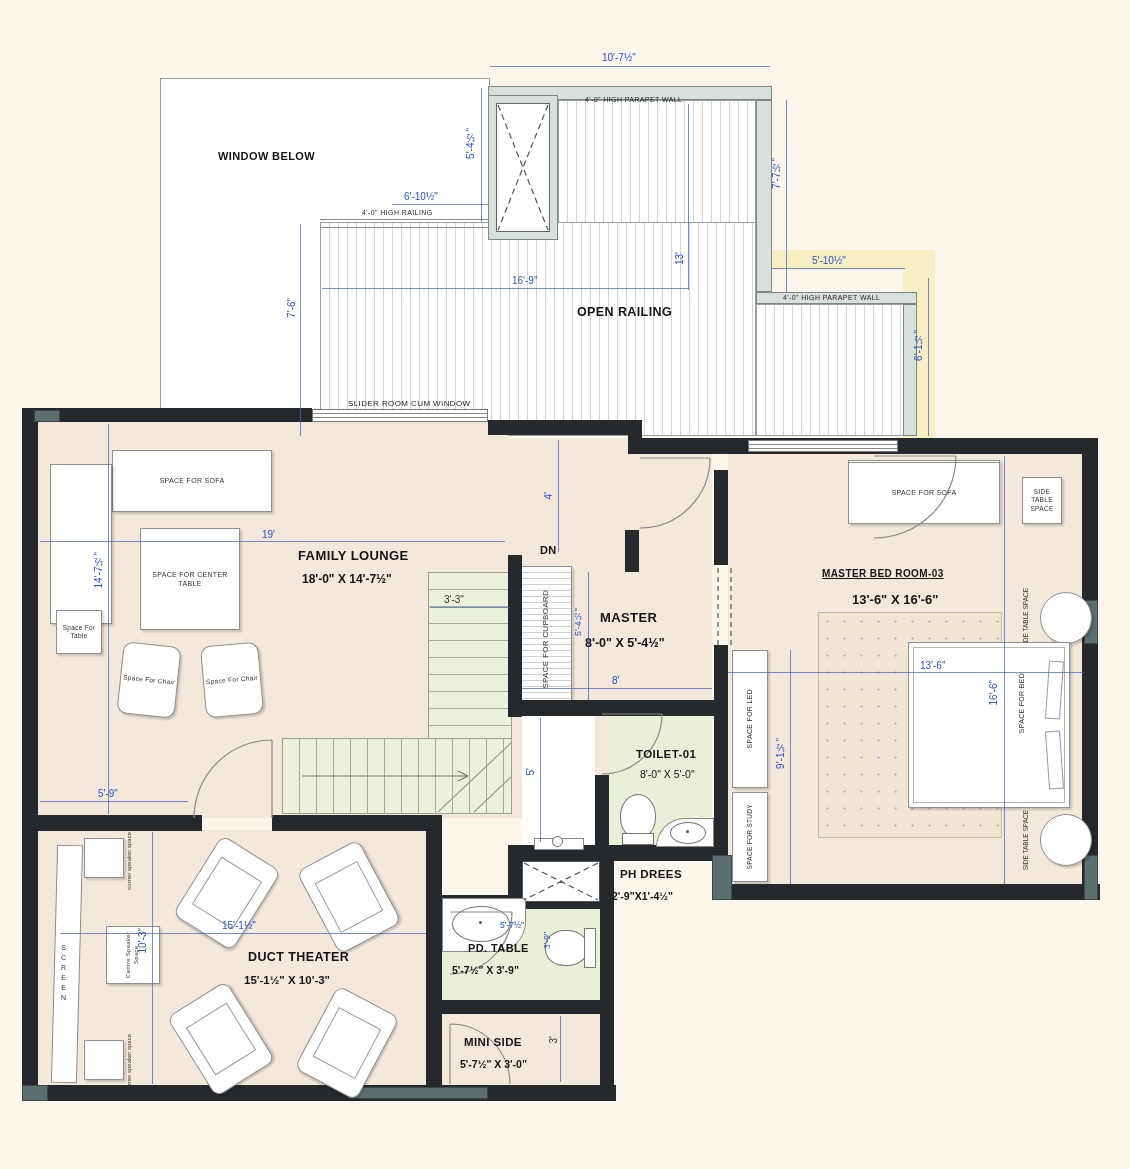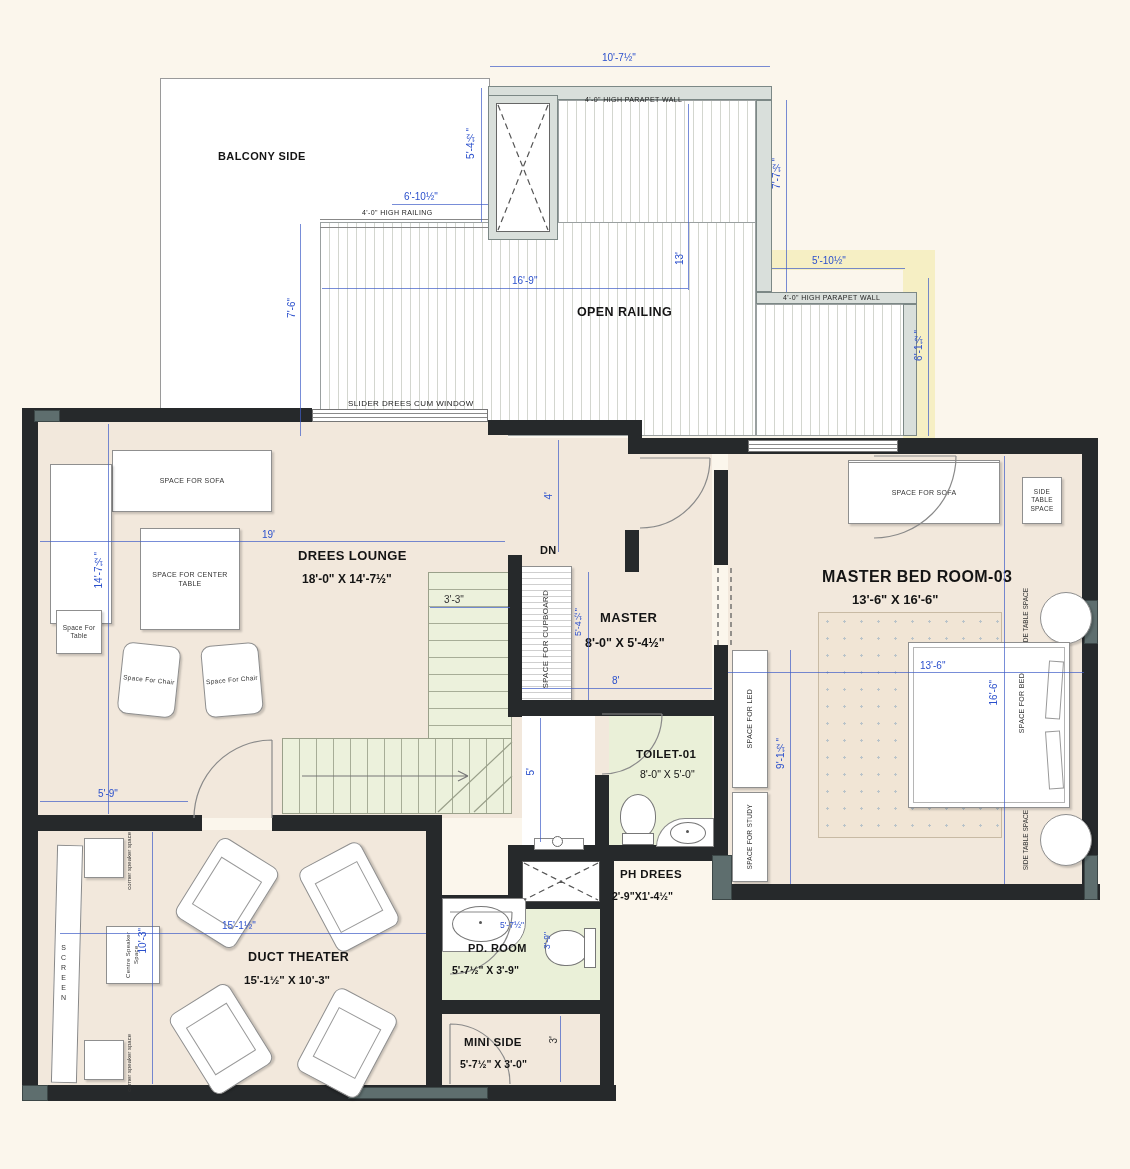--- a/index.html
+++ b/index.html
@@ -46,21 +46,21 @@
 </style>
 </head>
 <body>
 
 <div id="plan">
 
   <div class="hl" style="left:772px;top:250px;width:163px;height:20px;"></div>
   <div class="hl" style="left:903px;top:252px;width:32px;height:186px;"></div>
 
   <div class="balcony" style="left:160px;top:78px;width:330px;height:340px;"></div>
-  <div class="rt" style="left:218px;top:150px;font-size:11px;">BALCONY SIDE</div>
+  <div class="rt" style="left:218px;top:150px;font-size:11px;">WINDOW BELOW</div>
 
   <div class="deck" style="left:558px;top:100px;width:198px;height:124px;"></div>
   <div class="deck" style="left:320px;top:222px;width:436px;height:214px;"></div>
   <div class="deck" style="left:756px;top:304px;width:149px;height:132px;"></div>
 
   <div class="parapet" style="left:488px;top:86px;width:284px;height:14px;"></div>
   <div class="parapet" style="left:756px;top:100px;width:16px;height:192px;"></div>
   <div class="parapet" style="left:756px;top:292px;width:161px;height:12px;"></div>
   <div class="parapet" style="left:903px;top:304px;width:14px;height:132px;"></div>
   <div class="parapet" style="left:488px;top:95px;width:70px;height:145px;"></div>
@@ -232,63 +232,63 @@
   <div class="dl" style="left:322px;top:288px;width:366px;"></div>
   <div class="dim" style="left:512px;top:275px;">16'-9"</div>
   <div class="dlv" style="left:300px;top:224px;height:212px;"></div>
   <div class="dim v" style="left:286px;top:298px;">7'-6"</div>
   <div class="dl" style="left:772px;top:268px;width:133px;"></div>
   <div class="dim" style="left:812px;top:255px;">5'-10½"</div>
   <div class="dlv" style="left:928px;top:278px;height:158px;"></div>
   <div class="dim v" style="left:913px;top:330px;">6'-1½"</div>
   <div class="note" style="left:783px;top:294px;">4'-0" HIGH PARAPET WALL</div>
   <div class="rt" style="left:577px;top:305px;font-size:12.5px;">OPEN RAILING</div>
-  <div class="note" style="left:348px;top:399px;font-size:8px;">SLIDER DREES CUM WINDOW</div>
+  <div class="note" style="left:348px;top:399px;font-size:8px;">SLIDER ROOM CUM WINDOW</div>
 
   <div class="dl" style="left:40px;top:541px;width:465px;"></div>
   <div class="dim" style="left:262px;top:529px;">19'</div>
   <div class="dlv" style="left:108px;top:424px;height:390px;"></div>
   <div class="dim v" style="left:93px;top:552px;">14'-7½"</div>
-  <div class="rt" style="left:298px;top:548px;">DREES LOUNGE</div>
+  <div class="rt" style="left:298px;top:548px;">FAMILY LOUNGE</div>
   <div class="rs" style="left:302px;top:572px;">18'-0" X 14'-7½"</div>
   <div class="dl" style="left:40px;top:801px;width:148px;"></div>
   <div class="dim" style="left:98px;top:788px;">5'-9"</div>
   <div class="dlv" style="left:558px;top:440px;height:112px;"></div>
   <div class="dim v" style="left:543px;top:492px;">4'</div>
   <div class="dl" style="left:430px;top:607px;width:80px;"></div>
   <div class="dim" style="left:444px;top:594px;color:#333;">3'-3"</div>
   <div class="rt" style="left:540px;top:544px;font-size:11px;">DN</div>
 
   <div class="rt" style="left:600px;top:610px;">MASTER</div>
   <div class="rs" style="left:585px;top:636px;font-size:12.5px;">8'-0" X 5'-4½"</div>
   <div class="dlv" style="left:588px;top:572px;height:128px;"></div>
   <div class="dim v" style="left:573px;top:608px;font-size:9px;">5'-4½"</div>
   <div class="dl" style="left:522px;top:688px;width:190px;"></div>
   <div class="dim" style="left:612px;top:675px;">8'</div>
 
-  <div class="rt" style="left:822px;top:568px;font-size:16px;">MASTER BED ROOM-03</div>
+  <div class="rt" style="left:822px;top:568px;font-size:10px;text-decoration:underline;">MASTER BED ROOM-03</div>
   <div class="rs" style="left:852px;top:592px;font-size:13px;">13'-6" X 16'-6"</div>
   <div class="dl" style="left:728px;top:672px;width:356px;"></div>
   <div class="dim" style="left:920px;top:660px;">13'-6"</div>
   <div class="dlv" style="left:1004px;top:456px;height:428px;"></div>
   <div class="dim v" style="left:988px;top:680px;">16'-6"</div>
   <div class="dlv" style="left:790px;top:650px;height:234px;"></div>
   <div class="dim v" style="left:775px;top:738px;">9'-1½"</div>
 
   <div class="rt" style="left:636px;top:748px;font-size:11.5px;">TOILET-01</div>
   <div class="rs" style="left:640px;top:768px;font-size:10.5px;font-weight:normal;">8'-0" X 5'-0"</div>
   <div class="dlv" style="left:540px;top:718px;height:124px;"></div>
   <div class="dim v" style="left:525px;top:768px;">5'</div>
 
   <div class="rt" style="left:620px;top:868px;font-size:11.5px;">PH DREES</div>
   <div class="rs" style="left:612px;top:890px;font-size:10.5px;">2'-9"X1'-4½"</div>
 
   <div class="dim" style="left:500px;top:920px;font-size:8.5px;">5'-7½"</div>
   <div class="dim v" style="left:542px;top:932px;font-size:8.5px;">3'-9"</div>
-  <div class="rt" style="left:468px;top:942px;font-size:11px;">PD. ROOM</div>
+  <div class="rt" style="left:468px;top:942px;font-size:11px;">PD. TABLE</div>
   <div class="rs" style="left:452px;top:964px;font-size:10.5px;">5'-7½" X 3'-9"</div>
 
   <div class="rt" style="left:464px;top:1036px;font-size:11.5px;">MINI SIDE</div>
   <div class="rs" style="left:460px;top:1058px;font-size:10.5px;">5'-7½" X 3'-0"</div>
   <div class="dlv" style="left:560px;top:1016px;height:66px;"></div>
   <div class="dim v" style="left:548px;top:1036px;color:#333;">3'</div>
 
   <div class="dl" style="left:60px;top:933px;width:366px;"></div>
   <div class="dim" style="left:222px;top:920px;">15'-1½"</div>
   <div class="dlv" style="left:152px;top:832px;height:252px;"></div>

